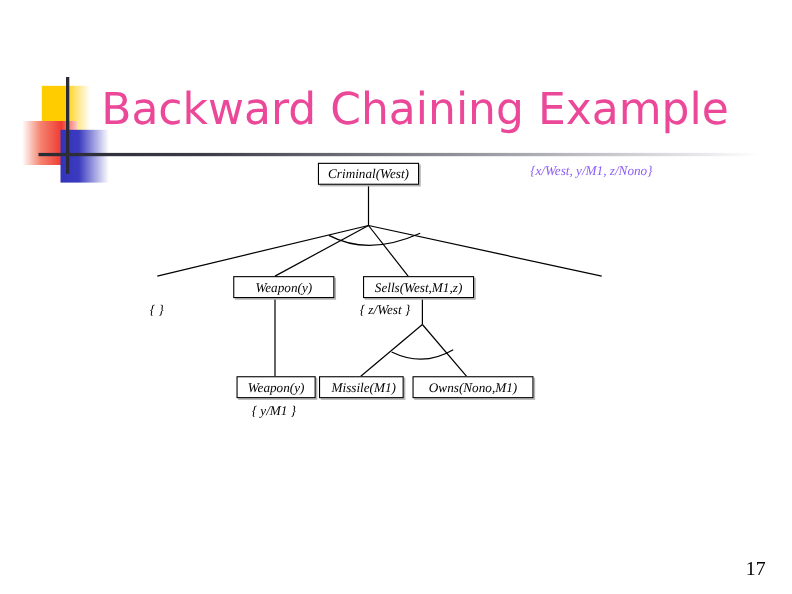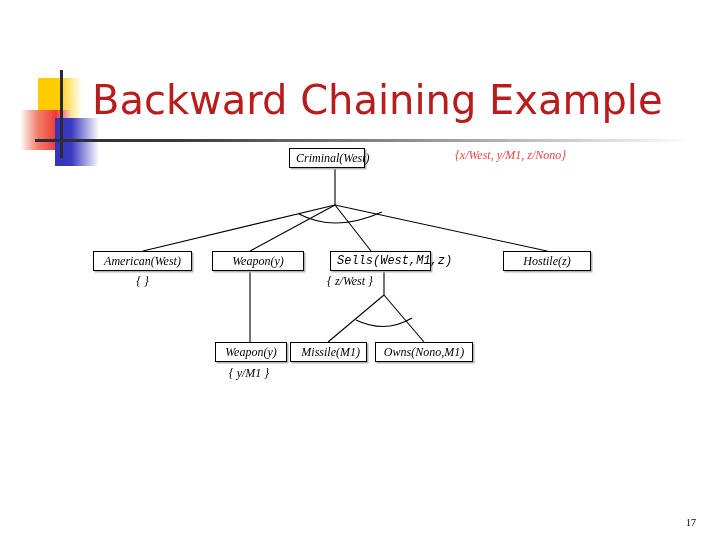--- a/index.html
+++ b/index.html
@@ -66,21 +66,21 @@
     background: linear-gradient(to right, #2b2b35 0%, #3a3a45 22%, #9a9aa2 62%, #e8e8ec 92%, #ffffff 100%);
   }
 
   
   #page-title {
     position: absolute;
     left: 92px;
     top: 76px;
     font-size: 40px;
     line-height: 48px;
-    color: #b91c1c;
+    color: #ec4899;
     font-family: "DejaVu Sans", sans-serif;
     font-weight: normal;
     letter-spacing: 0px;
     white-space: nowrap;
   }
 
   
   #diagram {
     position: absolute;
     left: 0;
@@ -116,36 +116,36 @@
     font-style: italic;
     font-size: 12px;
     line-height: 16px;
     color: #000000;
     white-space: nowrap;
     text-align: center;
   }
 
   #root-binding {
     position: absolute;
-    left: 455px;
+    left: 482px;
     top: 148px;
     font-family: "Liberation Serif", serif;
     font-style: italic;
     font-size: 12px;
-    color: #ef4444;
+    color: #8b5cf6;
     white-space: nowrap;
   }
 
   
   #page-number {
     position: absolute;
     right: 24px;
     bottom: 12px;
     font-family: "Liberation Serif", serif;
-    font-size: 10px;
+    font-size: 18px;
     color: #000000;
   }
 </style>
 </head>
 <body>
 
 <div id="header-decoration">
   <div class="deco-sq deco-yellow"></div>
   <div class="deco-sq deco-red"></div>
   <div class="deco-sq deco-blue"></div>
@@ -173,51 +173,45 @@
 
       <line x1="384" y1="271" x2="384" y2="295"></line>
 
       <line x1="384" y1="295" x2="328" y2="342"></line>
       <line x1="384" y1="295" x2="424" y2="342"></line>
 
       <path d="M 356 320 Q 385 334 412 318"></path>
     </g>
   </svg>
 
-  <div class="node" style="left:289px; top:148px; width:76px; height:20px;text-align:right;">
+  <div class="node" style="left:289px; top:148px; width:92px; height:20px;">
     <span>Criminal(West)</span>
   </div>
 
   <div id="root-binding">{x/West, y/M1, z/Nono}</div>
 
-  <div class="node" style="left:93px; top:251px; width:99px; height:20px;">
-    <span>American(West)</span>
-  </div>
 
   <div class="node" style="left:212px; top:251px; width:92px; height:20px;">
     <span>Weapon(y)</span>
   </div>
 
-  <div class="node" style="left:330px; top:251px; width:101px; height:20px;font-family:Liberation Mono, monospace;">
+  <div class="node" style="left:330px; top:251px; width:101px; height:20px;">
     <span>Sells(West,M1,z)</span>
   </div>
 
-  <div class="node" style="left:503px; top:251px; width:88px; height:20px;">
-    <span>Hostile(z)</span>
-  </div>
 
   <div class="node" style="left:215px; top:342px; width:72px; height:20px;">
     <span>Weapon(y)</span>
   </div>
 
   <div class="node" style="left:290px; top:342px; width:77px; height:20px;text-align:right;">
     <span>Missile(M1)</span>
   </div>
 
-  <div class="node" style="left:375px; top:342px; width:98px; height:20px;">
+  <div class="node" style="left:375px; top:342px; width:110px; height:20px;">
     <span>Owns(Nono,M1)</span>
   </div>
 
   <div class="subst" style="left:93px; top:273px; width:99px;">{ }</div>
 
   <div class="subst" style="left:310px; top:273px; width:80px;">{ z/West }</div>
 
   <div class="subst" style="left:213px; top:365px; width:72px;">{ y/M1 }</div>
 
 </div>

